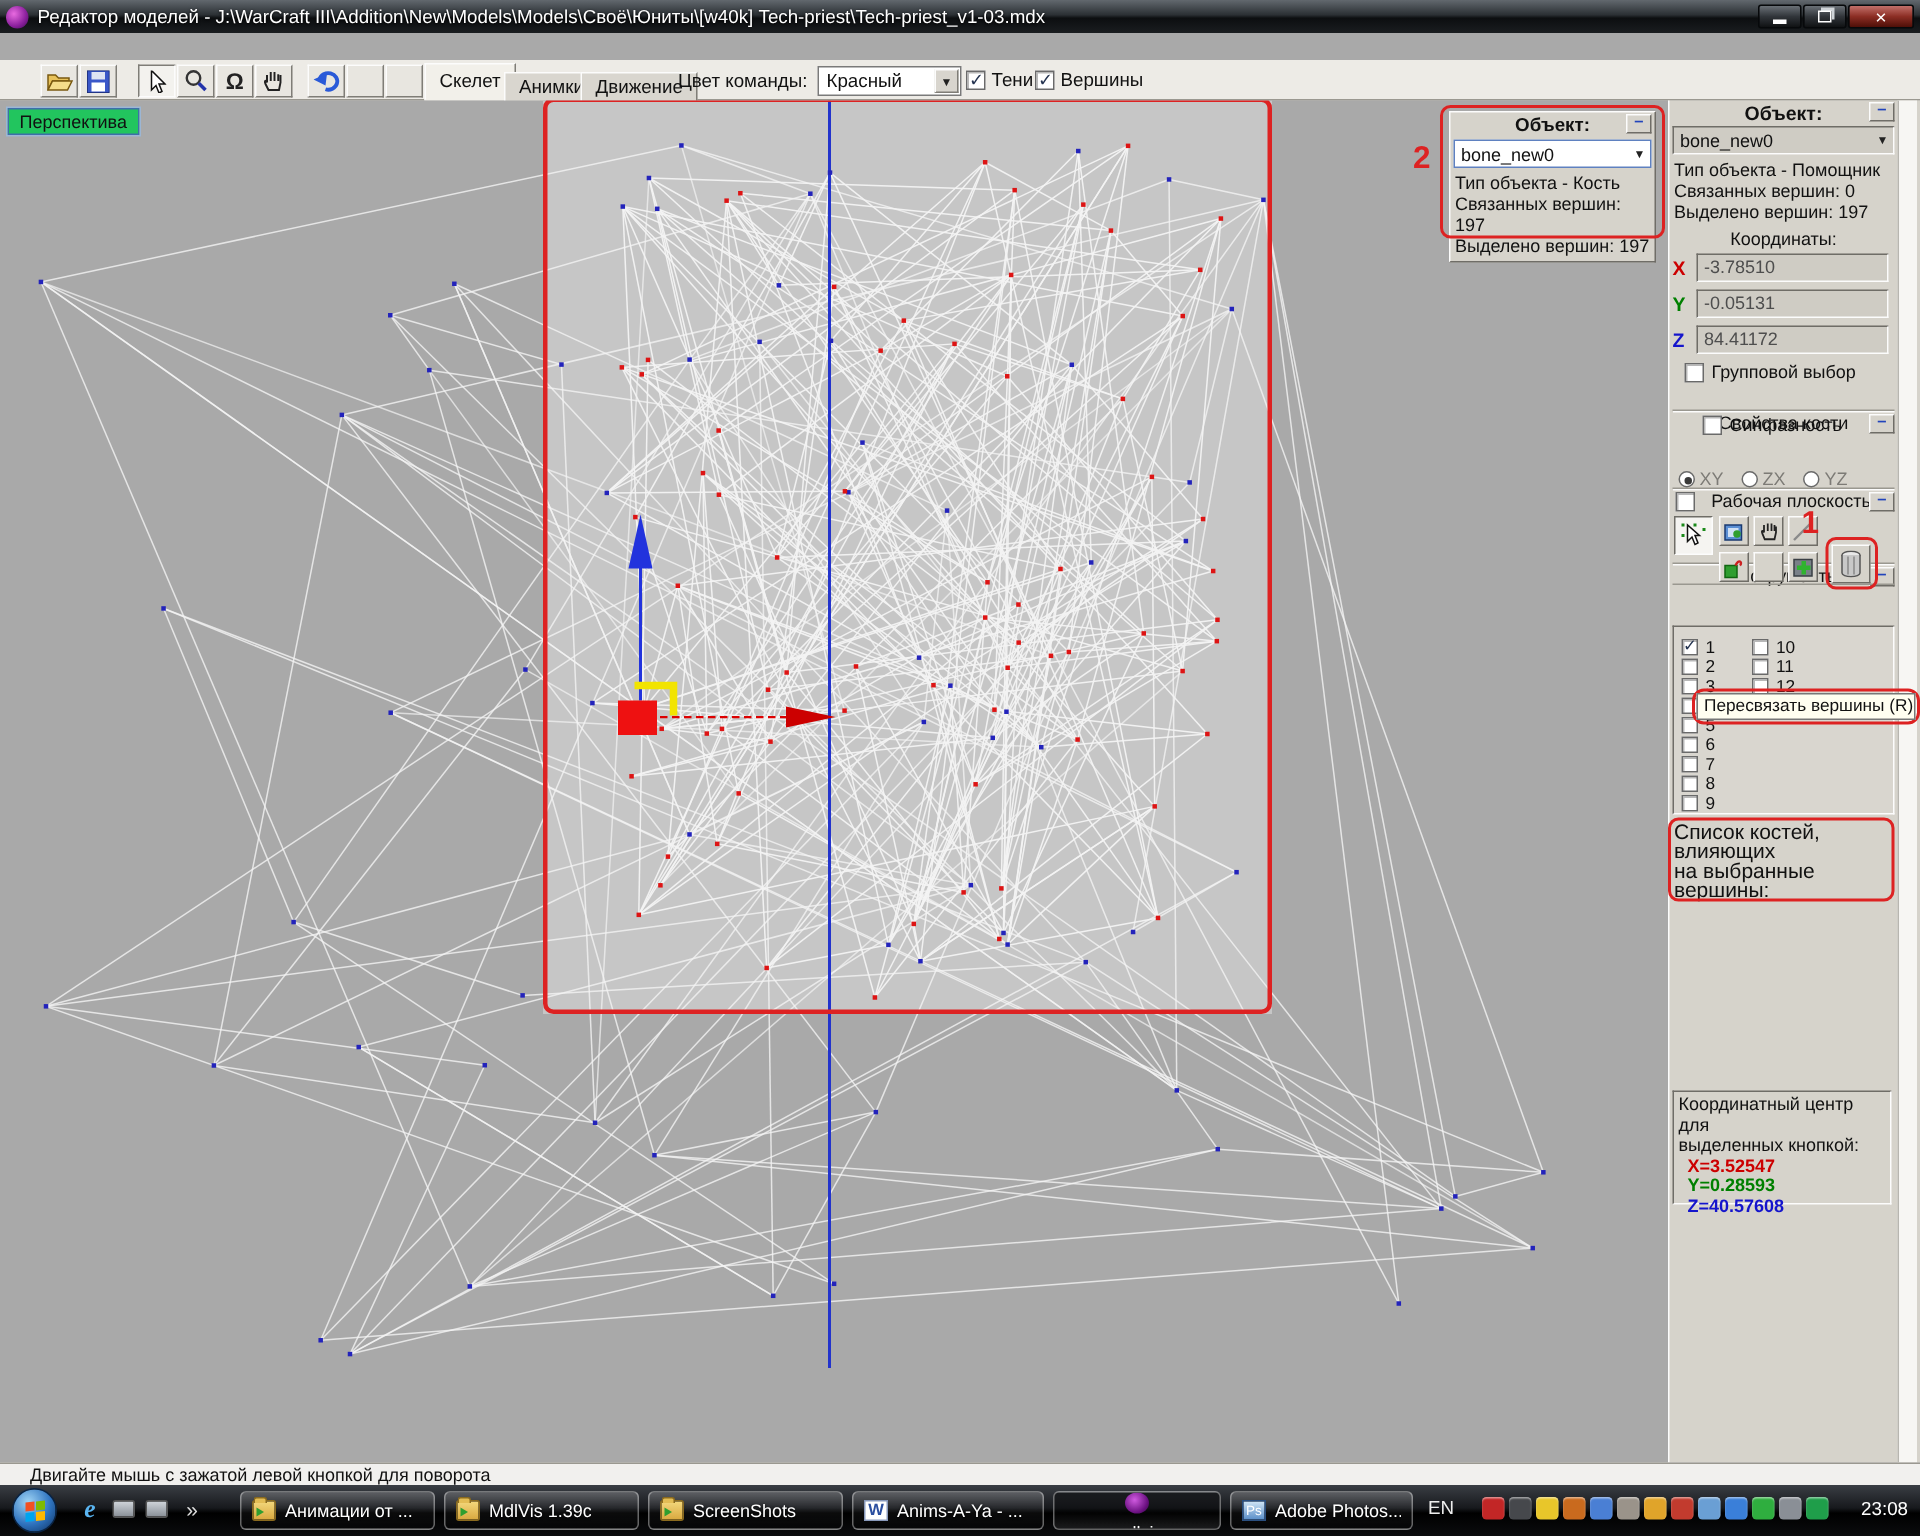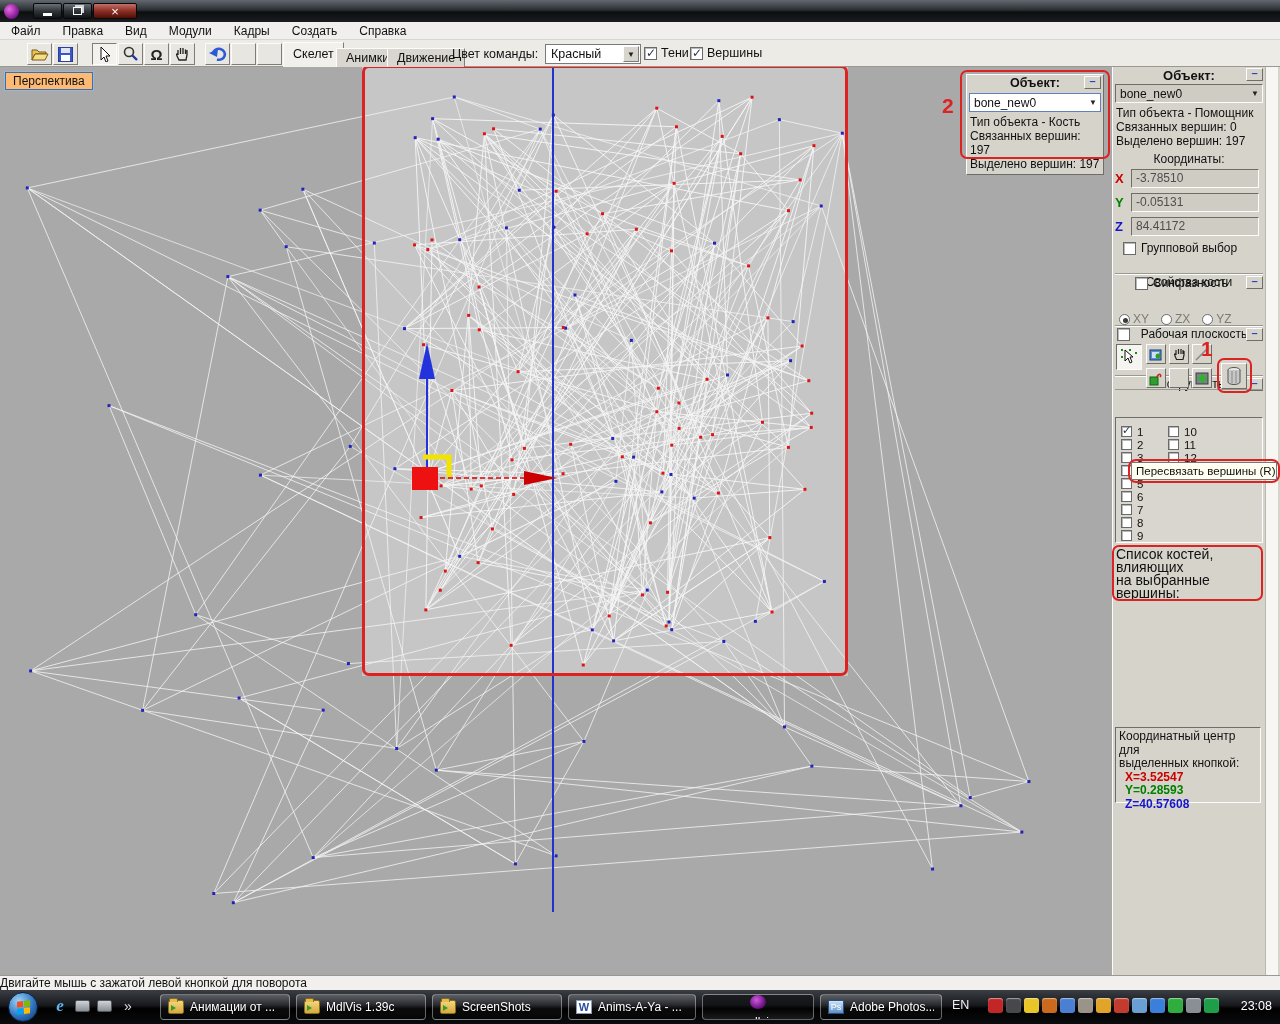--- a/index.html
+++ b/index.html
@@ -52,21 +52,21 @@
     box-shadow:inset 1px 1px 0 #b8b8b8; position:relative; flex:none; }
   .chk.on::after { content:"✓"; position:absolute; left:1px; top:-2px; font-size:12px; color:#23324f; font-weight:bold; }
   .tb-chk { position:absolute; top:6px; display:flex; align-items:center; gap:4px; font-size:12.5px; color:#111; }
 
   
   #viewport { position:absolute; left:0; top:67px; width:1112px; height:908px; background:#a9a9a9; overflow:hidden; }
   .vp-highlight { position:absolute; left:362px; top:0px; width:486px; height:609px; background:#c6c6c6; }
   #wire { position:absolute; left:0; top:0; z-index:1; }
   .vp-redrect { position:absolute; left:362px; top:-2px; width:486px; height:611px; border:3px solid #dd2222;
     border-radius:7px; z-index:2; }
-  .persp { position:absolute; left:5px; top:5px; z-index:3; background:#fdba74; border:1px solid #3f6fa8;
+  .persp { position:absolute; left:5px; top:5px; z-index:3; background:#22c55e; border:1px solid #3f6fa8;
     outline:1px solid #9cb6d4; font-size:12px; color:#111; padding:1px 7px; }
 
   
   .float-panel { position:absolute; left:966px; top:74px; width:138px; z-index:5; background:#d6d3cb;
     border:1px solid; border-color:#fcfcfc #6f6d67 #6f6d67 #fcfcfc; padding:1px 2px 2px; }
   .panel-h { position:relative; height:16px; text-align:center; font-size:12.5px; font-weight:bold; color:#111; }
   .minbtn { position:absolute; right:0; top:0; width:17px; height:13px; background:#d6d3cb;
     border:1px solid; border-color:#fcfcfc #6f6d67 #6f6d67 #fcfcfc; color:#2244bb; font-size:11px;
     font-weight:bold; line-height:9px; text-align:center; }
   .obj-combo { position:relative; height:19px; background:#fff; border:1px solid #5f81c0; font-size:12px;
@@ -115,21 +115,21 @@
   .cc-box .vy { color:#008000; font-weight:bold; }
   .cc-box .vz { color:#1515cc; font-weight:bold; }
   .tooltip-wrap { position:absolute; left:1128px; top:459px; width:152px; z-index:7; border:2px solid #dd2222;
     border-radius:8px; padding:1px; background:transparent; }
   .tooltip { background:#fffef0; border:1px solid #777; font-size:11.5px; color:#111; padding:2px 4px; white-space:nowrap; overflow:hidden; }
   .hidden-h { position:absolute; left:2px; top:322px; width:148px; height:15px; overflow:hidden; color:#333;
     text-align:center; font-size:12px; border-top:1px solid #9a9890; }
 
   
   #statusbar { position:absolute; left:0; top:975px; width:1280px; height:15px; background:#f1f0ee;
-    border-top:1px solid #9a9890; font-size:12px; color:#111; padding:0 0; line-height:14px; }
+    border-top:1px solid #9a9890; font-size:12px; color:#111; padding:0 20px; line-height:14px; }
 
   
   #taskbar { position:absolute; left:0; top:990px; width:1280px; height:34px;
     background:linear-gradient(#3a3e44,#17191d 45%,#000 55%,#0b0c0e);
     display:flex; align-items:center; color:#fff; }
   .orb { position:absolute; left:8px; top:2px; width:30px; height:30px; border-radius:50%;
     background:radial-gradient(circle at 35% 30%, #9fd4f5, #2f74c0 55%, #0d2f5e); border:1px solid #0a2342;
     display:flex; align-items:center; justify-content:center; }
   .flag { width:13px; height:13px; display:grid; grid-template-columns:6px 6px; grid-template-rows:6px 6px; gap:1px; transform:skewY(-6deg); }
   .flag i { display:block; }
@@ -159,40 +159,32 @@
   .tray-ic { width:15px; height:15px; border-radius:3px; display:inline-block; box-shadow:inset 0 1px 1px rgba(255,255,255,.5); }
   #clock { position:absolute; right:8px; top:9px; font-size:12.5px; color:#fff; }
 </style>
 </head>
 <body>
 
 <div id="screen">
 
   <div id="titlebar">
     <span class="app-icon"></span>
+    <span class="title-text">Редактор моделей - J:\WarCraft III\Addition\New\Models\Models\Своё\Юниты\[w40k] Tech-priest\Tech-priest_v1-03.mdx</span>
     <div class="winbtns">
       <span class="wbtn min">
           <i></i>
         </span>
       <span class="wbtn max">
           <i></i>
         </span>
       <span class="wbtn close">×</span>
     </div>
   </div>
 
-  <div id="menubar">
-    <span class="menu-item">Файл</span>
-    <span class="menu-item">Правка</span>
-    <span class="menu-item">Вид</span>
-    <span class="menu-item">Модули</span>
-    <span class="menu-item">Кадры</span>
-    <span class="menu-item">Создать</span>
-    <span class="menu-item">Справка</span>
-  </div>
 
   <div id="toolbar">
     <div class="tb-btn" style="left:27px">
       <svg width="18" height="14">
           <path d="M1 13 L1 3 L6 3 L8 5 L15 5 L15 7 L4 7 L1 13 Z" fill="#e8c25a" stroke="#7a5a10"></path>
           <path d="M4 7 L17 7 L14 13 L1 13 Z" fill="#f5dd8a" stroke="#7a5a10"></path>
         </svg>
     </div>
     <div class="tb-btn" style="left:53px">
       <svg width="15" height="15">

